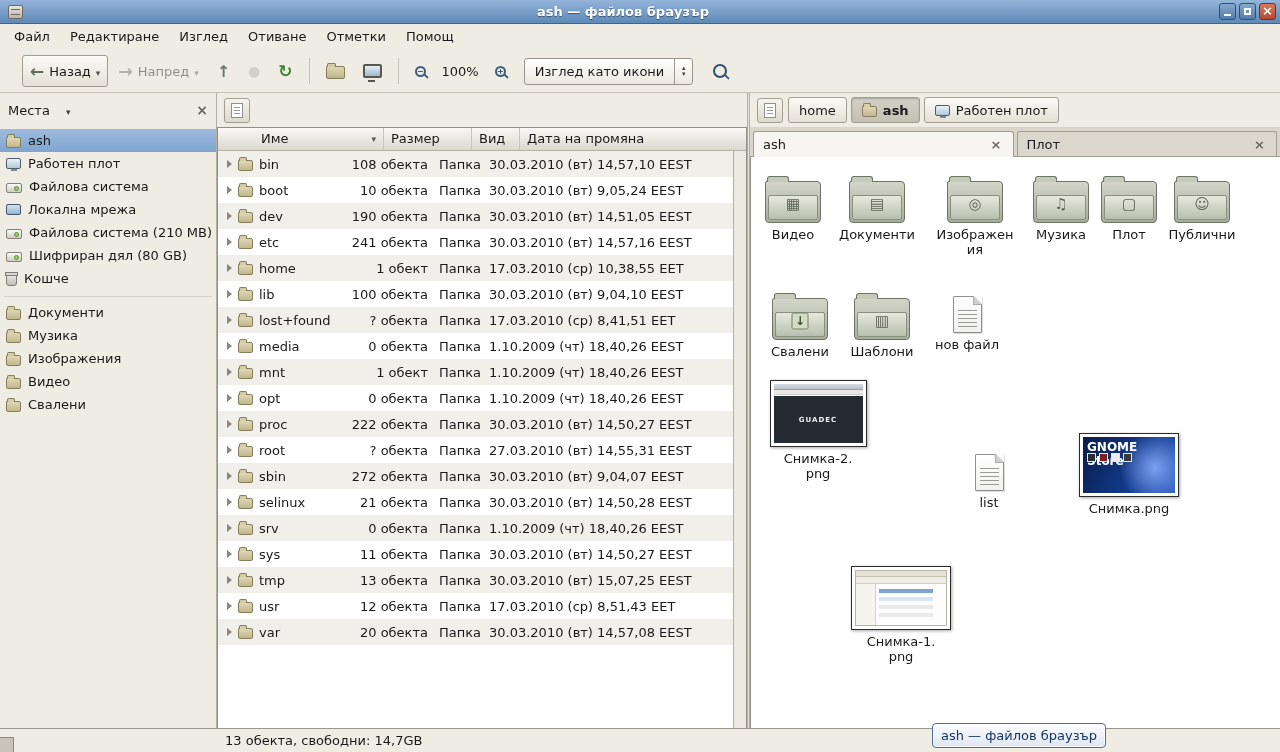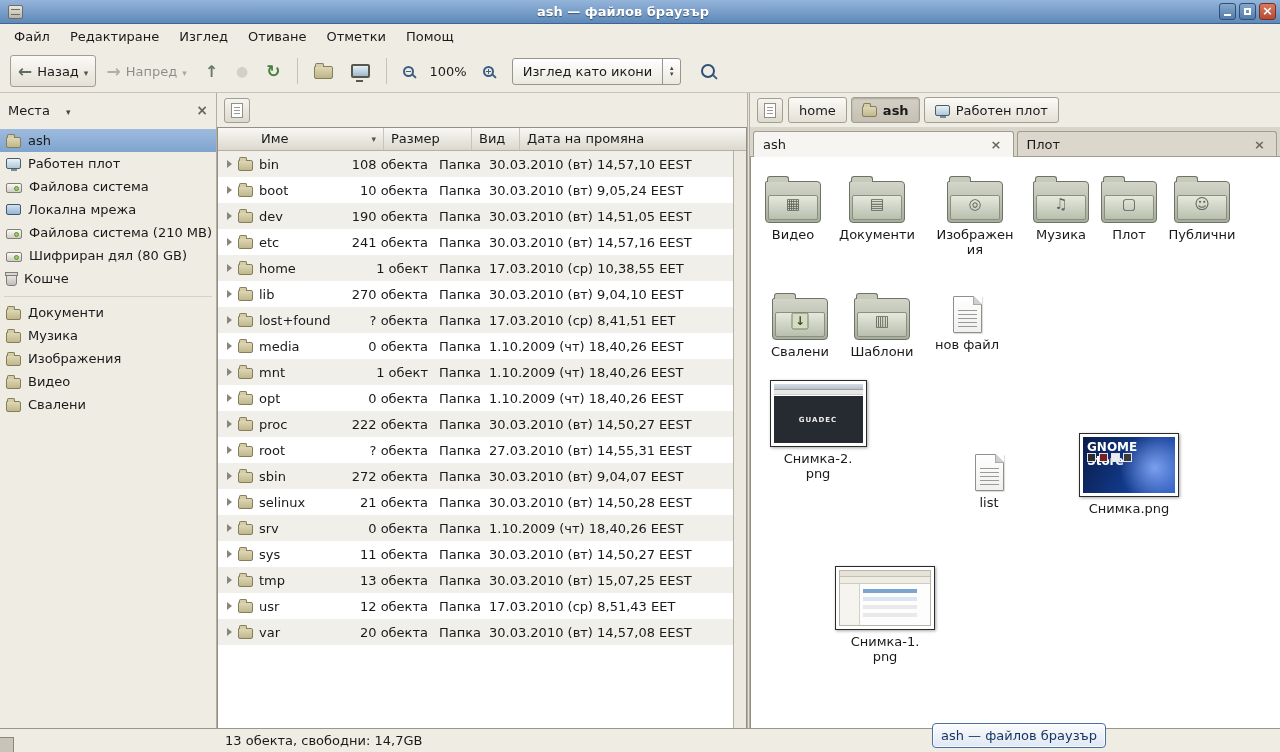--- a/index.html
+++ b/index.html
@@ -16,21 +16,21 @@
   .wbtn.min::after { content:""; position:absolute; left:4px; right:4px; bottom:3px; height:2px; background:#fff; }
   .wbtn.max::after { content:""; position:absolute; left:4px; right:4px; top:4px; bottom:4px; border:2px solid #fff; }
   .wbtn.close { background:linear-gradient(#d97a5f,#b34a33); border-color:#7c2e1c; }
   .wbtn.close::after { content:"×"; position:absolute; left:0; right:0; top:-1px; text-align:center; color:#fff; font-weight:bold; font-size:13px; }
 
   
   .menubar { height:26px; display:flex; align-items:stretch; background:#efece4; padding-left:4px; }
   .menu-item { padding:0 10px; line-height:26px; cursor:default; }
 
   
-  .toolbar { height:43px; display:flex; align-items:center; background:#efece4; border-bottom:1px solid #c8c3b7; padding:0 10px; gap:2px; }
+  .toolbar { height:43px; display:flex; align-items:center; background:#efece4; border-bottom:1px solid #c8c3b7; padding:0 22px; gap:2px; }
   .tb-btn { display:flex; align-items:center; gap:5px; height:32px; padding:0 7px; border:1px solid transparent; border-radius:3px; cursor:pointer; }
   .tb-btn.raised { border-color:#a39e92; background:linear-gradient(#fbfaf7,#e4e0d5); }
   .tb-btn.disabled { opacity:.45; cursor:default; }
   .arrow-l::before { content:"←"; font-size:17px; color:#5d6e5d; font-weight:bold; }
   .arrow-r::before { content:"→"; font-size:17px; color:#5d6e5d; font-weight:bold; }
   .arrow-u::before { content:"↑"; font-size:16px; color:#6a7a6a; font-weight:bold; }
   .stop-dot::before { content:"●"; font-size:14px; color:#b3afa4; }
   .reload-ic::before { content:"↻"; font-size:17px; color:#44813d; font-weight:bold; }
   .caret::before { content:"▾"; font-size:9px; color:#555; }
   .tb-sep { width:1px; height:26px; background:#c6c1b4; margin:0 6px; }
@@ -371,21 +371,21 @@
               <div class="tc c-size">1 обект</div>
               <div class="tc c-type">Папка</div>
               <div class="tc c-date">17.03.2010 (ср) 10,38,55 EET</div>
             </div>
             <div class="trow">
               <div class="tc c-name">
                 <span class="expander"></span>
                 <span class="mi mi-folder"></span>
                 <span class="tname">lib</span>
               </div>
-              <div class="tc c-size">270 обекта</div>
+              <div class="tc c-size">100 обекта</div>
               <div class="tc c-type">Папка</div>
               <div class="tc c-date">30.03.2010 (вт) 9,04,10 EEST</div>
             </div>
             <div class="trow alt">
               <div class="tc c-name">
                 <span class="expander"></span>
                 <span class="mi mi-folder"></span>
                 <span class="tname">lost+found</span>
               </div>
               <div class="tc c-size">? обекта</div>
@@ -628,21 +628,21 @@
                     <i></i>
                     <i></i>
                     <i></i>
                     <i></i>
                   </span>
                 </div>
               </div>
             </div>
             <div class="ivi-label">Снимка.png</div>
           </div>
-          <div class="ivi" style="left: 79px; top: 409px; width: 110px;">
+          <div class="ivi" style="left: 95px; top: 409px; width: 110px;">
             <div class="thumb t-files">
               <div class="shot">
                 <div class="fm-bg">
                   <div class="fm-top"></div>
                   <div class="fm-tb"></div>
                   <div class="fm-side"></div>
                   <div class="fm-row r1"></div>
                   <div class="fm-row r2"></div>
                   <div class="fm-row r3"></div>
                   <div class="fm-row r4"></div>

